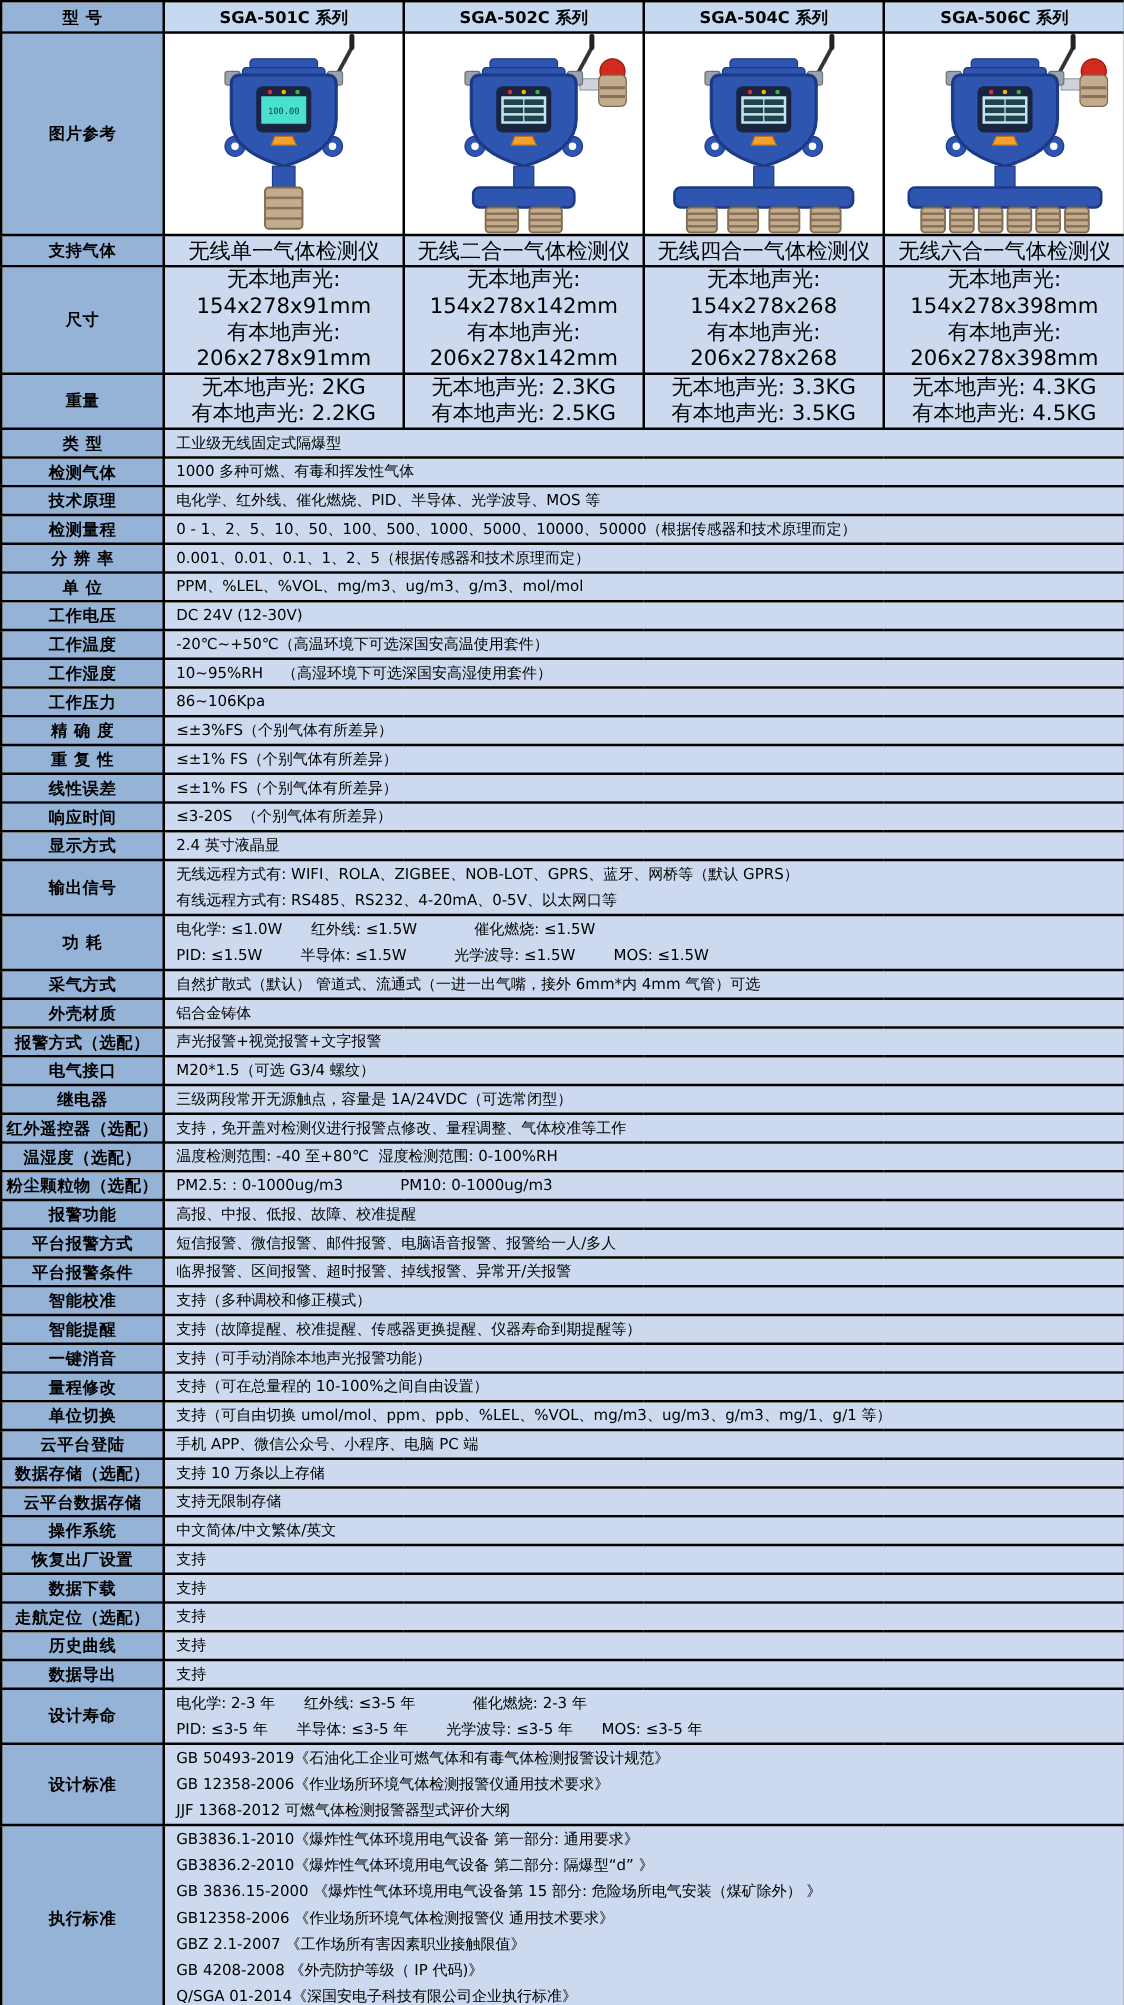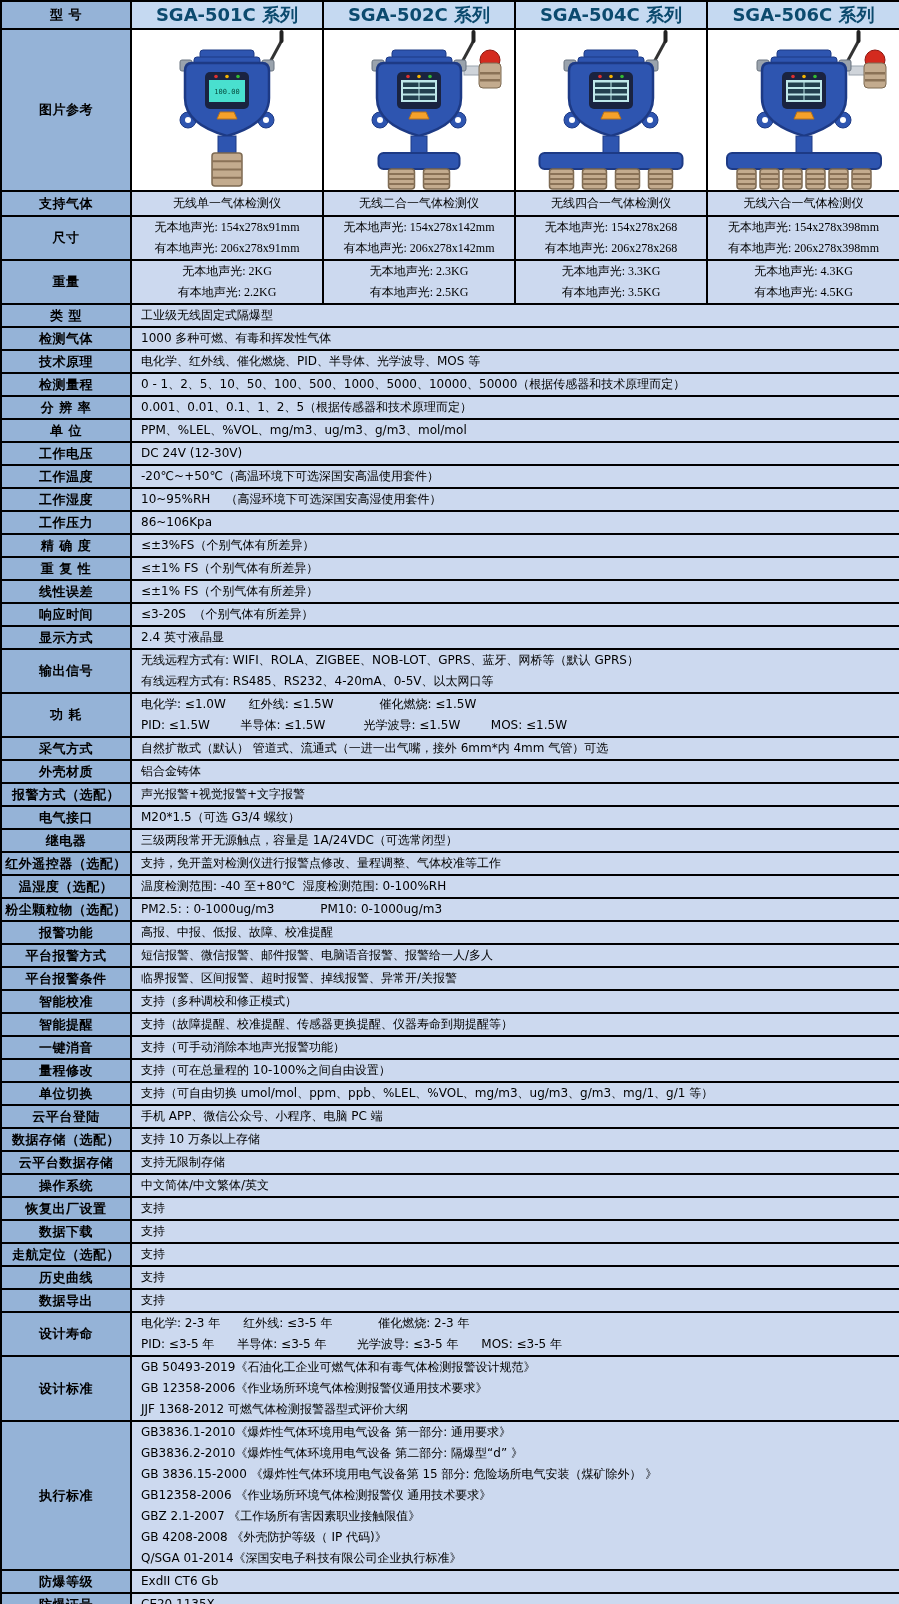--- a/index.html
+++ b/index.html
@@ -1,24 +1,24 @@
 <!DOCTYPE html>
 <html><head>
 <meta charset="utf-8">
 <style>
   html,body{margin:0;padding:0;background:#ffffff;}
   body{width:899px;font-family:"DejaVu Sans","Liberation Sans",sans-serif;}
   table.spec{border-collapse:collapse;table-layout:fixed;width:899px;}
   table.spec td{border:2px solid #000000;overflow:hidden;vertical-align:middle;}
   td.lbl{background:#95B3D7;font-weight:bold;text-align:center;font-size:13px;color:#000;padding:0 2px;letter-spacing:0.5px;}
-  td.model-cell{background:#C5D9F1;font-weight:bold;text-align:center;font-size:18px;color:#0c4a6e;}
+  td.model-cell{background:#C5D9F1;font-weight:bold;text-align:center;font-size:13px;color:#000000;}
   td.val{background:#CCD9EF;font-size:12px;color:#000;text-align:left;padding:0 4px 0 9px;}
   td.val div.ln{line-height:21px;white-space:pre-wrap;}
-  td.val-c{background:#CCD9EF;font-size:12px;color:#000;text-align:center;padding:0;margin-top:40px;}
-  td.val-c div{line-height:21px;white-space:pre-wrap;font-family:Liberation Serif, serif;}
+  td.val-c{background:#CCD9EF;font-size:17px;color:#000;text-align:center;padding:0;margin-top:40px;}
+  td.val-c div{line-height:21px;white-space:pre-wrap;}
   td.img-cell{background:#ffffff;padding:0;text-align:center;}
   tr.r-head{height:25px;}
   tr.r-img{height:160px;}
   .det{width:100%;height:160px;display:flex;align-items:center;justify-content:center;}
   .det svg{display:block;}
 </style>
 </head>
 <body>
 
 <table class="spec">

